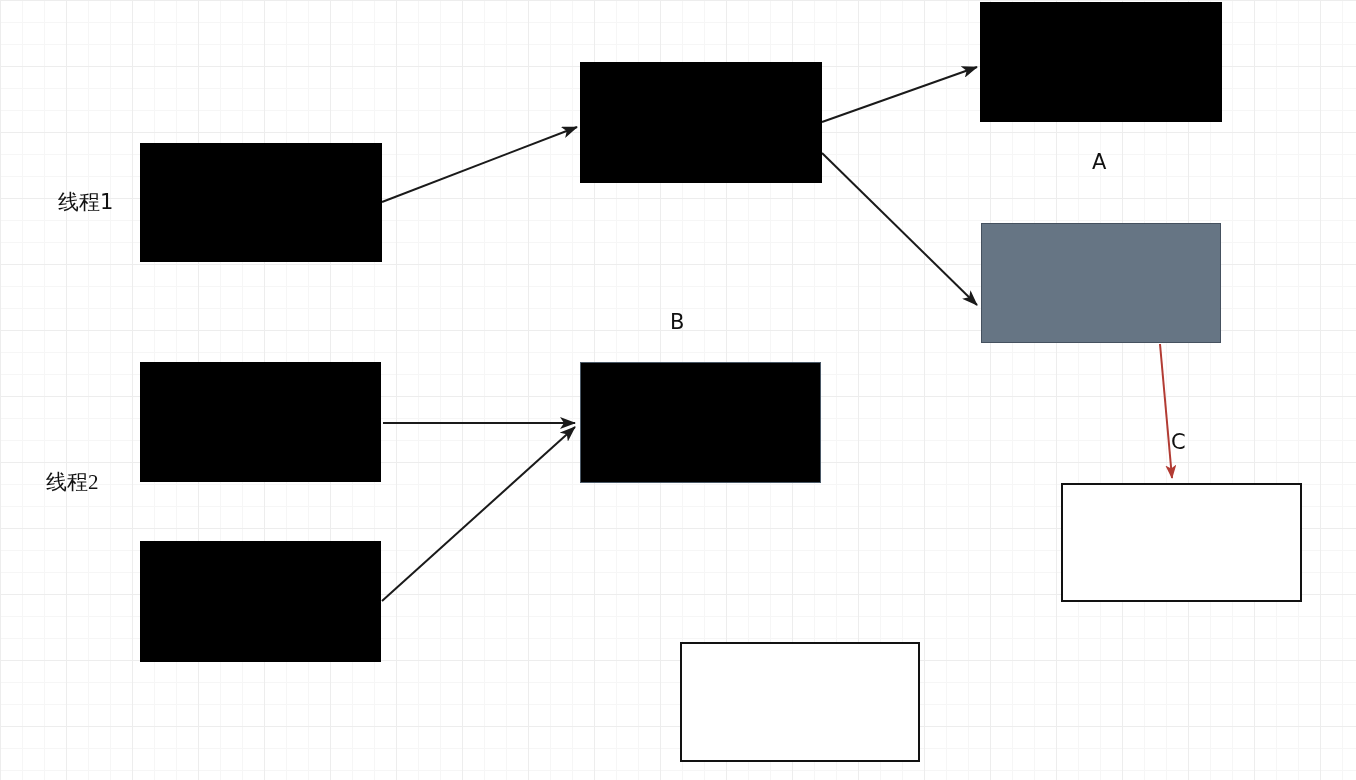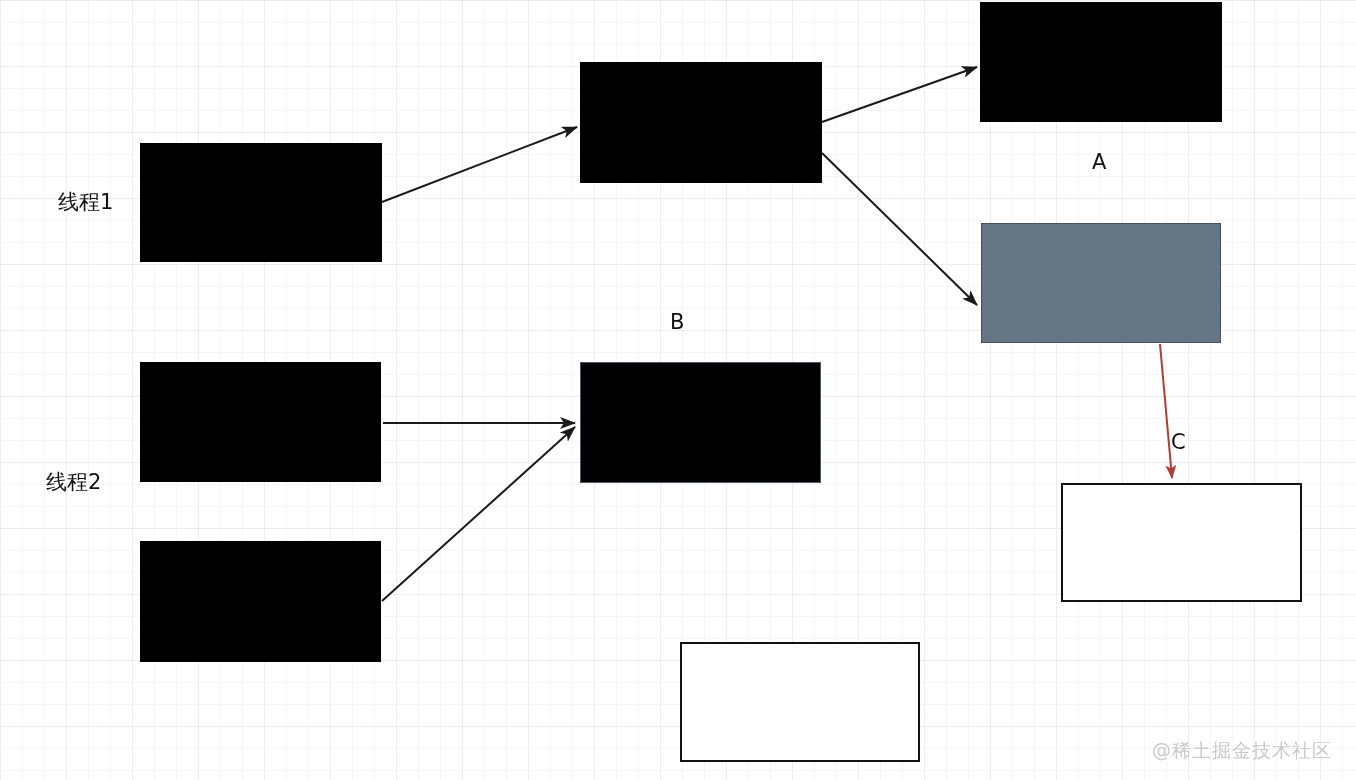--- a/index.html
+++ b/index.html
@@ -46,21 +46,21 @@
   #n-b       {left:580px;top:362px;width:241px;height:121px;}
   #n-t2b     {left:140px;top:541px;width:241px;height:121px;}
   #n-wright  {left:1061px;top:483px;width:241px;height:119px;}
   #n-wbottom {left:680px;top:642px;width:240px;height:120px;}
 
   .lbl{
     position:absolute;color:var(--label-color);
     font-size:21px;line-height:1.1;white-space:nowrap;
   }
   #lbl-thread1{left:46px;top:191px;margin-left:12px;}
-  #lbl-thread2{left:46px;top:471px;}
+  #lbl-thread2{left:46px;top:471px;font-family:Liberation Serif, serif;}
   #lbl-a{left:1092px;top:151px;}
   #lbl-b{left:670px;top:311px;}
   #lbl-c{left:1171px;top:431px;}
 
   .watermark{
     position:absolute;right:24px;bottom:16px;
     color:var(--watermark-color);font-size:19px;letter-spacing:1px;
   }
   svg.edges{position:absolute;left:0;top:0;width:1356px;height:780px;pointer-events:none;}
   svg.edges line.black{stroke:var(--arrow-black);stroke-width:2;}
@@ -97,14 +97,13 @@
   <div id="n-t2b" class="node black"></div>
   <div id="n-wright" class="node white"></div>
   <div id="n-wbottom" class="node white thick"></div>
 
   <div id="lbl-thread1" class="lbl">线程1</div>
   <div id="lbl-thread2" class="lbl">线程2</div>
   <div id="lbl-a" class="lbl">A</div>
   <div id="lbl-b" class="lbl">B</div>
   <div id="lbl-c" class="lbl">C</div>
 
-  <div class="watermark">@稀土掘金技术社区</div>
 </div>
 
 </body></html>

